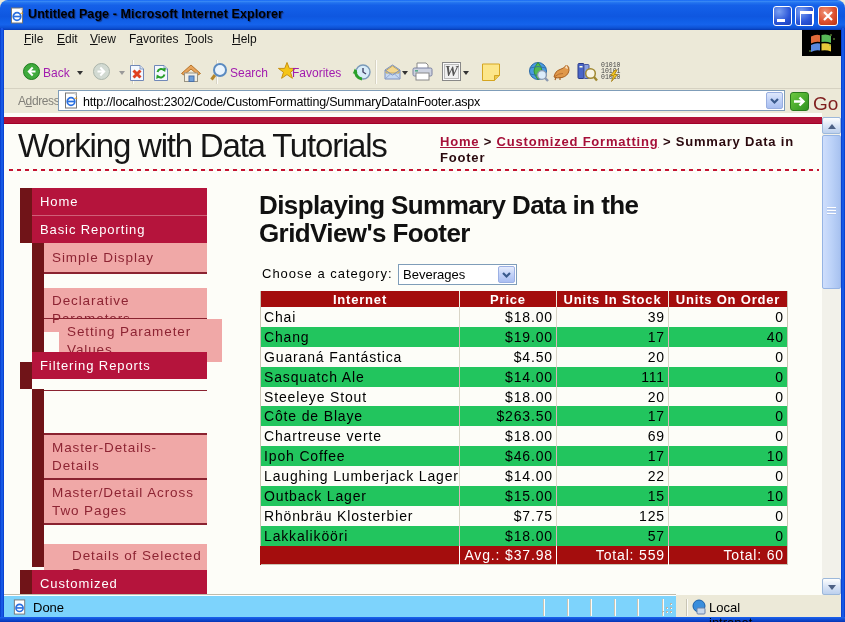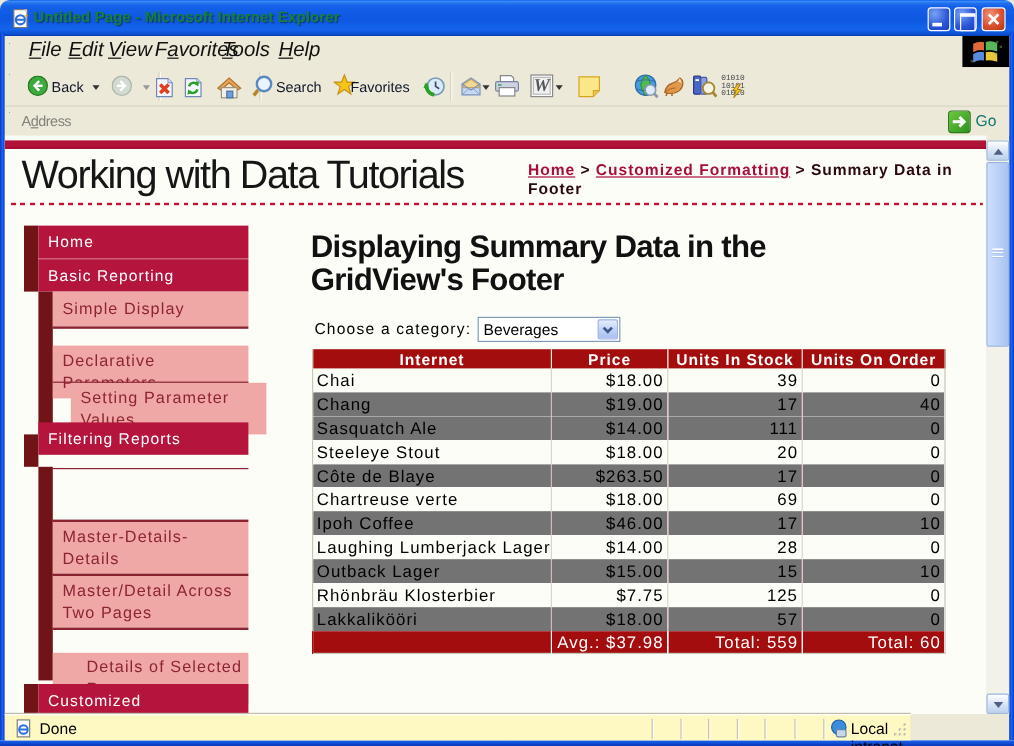--- a/index.html
+++ b/index.html
@@ -8,48 +8,48 @@
 .abs { position:absolute; }
 
 
 #titlebar { left:0; top:0; width:845px; height:30px;
   background:linear-gradient(#0d5ff5 0%, #3b8bf5 4%, #2272ef 9%, #1560e8 18%, #115ce5 36%, #0f57e0 55%, #1160e8 72%, #1563ec 82%, #0d50d2 94%, #0639b2 100%);
   border-radius:8px 8px 0 0; }
 #borderL { left:0; top:28px; width:4px; height:589px; background:linear-gradient(90deg,#0538c8,#1b63ef 50%,#0538c8); }
 #borderR { left:841px; top:28px; width:4px; height:589px; background:linear-gradient(90deg,#0538c8,#1b63ef 50%,#0538c8); }
 #borderB { left:0; top:617px; width:845px; height:5px; background:linear-gradient(#1b63ef,#0534b5); }
 #title-ico { left:9px; top:7px; width:17px; height:17px; }
-#title-txt { left:28px; top:7px; font-size:12.5px; font-weight:bold; color:#15803d; text-shadow:1px 1px 1px #10307c; letter-spacing:0.1px; }
+#title-txt { left:28px; top:7px; font-size:12.5px; font-weight:bold; color:#000000; text-shadow:1px 1px 1px #10307c; letter-spacing:0.1px; }
 .wbtn { top:6px; width:19px; height:20px; border-radius:3px; border:1px solid #fff; color:#fff; }
 #btn-min { left:773px; background:radial-gradient(circle at 30% 25%, #7ba1f2, #2a55d8 60%, #1a3fb8); }
 #btn-max { left:795px; background:radial-gradient(circle at 30% 25%, #7ba1f2, #2a55d8 60%, #1a3fb8); }
 #btn-close { left:818px; width:20px; background:radial-gradient(circle at 35% 30%, #f09579, #dd4f2e 55%, #b83312); }
 #btn-min:after { content:""; position:absolute; left:3px; top:12px; width:8px; height:3px; background:#fff; }
 #btn-max:after { content:""; position:absolute; left:3.5px; top:3.5px; width:11px; height:11px; border:1.5px solid #fff; border-top-width:3.5px; }
 #btn-close svg { position:absolute; left:3px; top:3px; }
 
 
 #menubar { left:4px; top:30px; width:837px; height:26px; background:#ece9d8; }
 .grip { width:4px; background-image:radial-gradient(circle 1px at 2px 2px, #aaa798 30%, #c6c3b4 40%, transparent 50%); }
-.menu-item { position:absolute; top:2px; font-size:17px; color:#111;font-style:italic; }
+.menu-item { position:absolute; top:2px; font-size:12px; color:#111; }
 #throbber { left:798px; top:0px; width:39px; height:26px; background:#000; }
 
 #toolbar { left:4px; top:56px; width:837px; height:33px; background:#ece9d8; border-bottom:1px solid #d6d2c2; }
 .tsep { position:absolute; top:4px; width:2px; height:24px; border-left:1px solid #d8d4c4; border-right:1px solid #fdfcf8; }
-.tlabel { position:absolute; top:10px; font-size:12px; color:#0f172a; }
+.tlabel { position:absolute; top:10px; font-size:12px; color:#a21caf; }
 .caret { position:absolute; width:0; height:0; border-left:3.5px solid transparent; border-right:3.5px solid transparent; border-top:4px solid #333; }
 
 
 #addressbar { left:4px; top:89px; width:837px; height:24px; background:#ece9d8; }
 #addr-label { position:absolute; left:14px; top:5px; font-size:12px; letter-spacing:-0.4px; color:#82817a; }
 #addr-field { position:absolute; left:54px; top:1px; width:727px; height:21px; background:#fff; border:1px solid #7f9db9; }
 #addr-url { position:absolute; left:24px; top:4px; font-size:12.5px; letter-spacing:-0.2px; color:#000; white-space:nowrap; }
 #addr-drop { position:absolute; right:1px; top:1px; width:17px; height:17px; background:linear-gradient(#dfe8fb,#c0d1f7 50%,#a8bef0); border:1px solid #98aee0; border-radius:2px; }
 #go-btn { position:absolute; left:786px; top:3px; width:19px; height:19px; border-radius:3px; background:linear-gradient(135deg,#6cc93e,#2f9221); border:1px solid #2a7a1c; }
-#go-txt { position:absolute; left:809px; top:4px; font-size:13px; color:#0f766e; }
+#go-txt { position:absolute; left:809px; top:4px; font-size:19px; color:#7f1d1d; }
 
 
 #page { left:4px; top:113px; width:818px; height:482px; background:#fdfdf8; overflow:hidden; }
 #redbar { left:0; top:4px; width:818px; height:7px; background:#b11338; border-bottom:1px solid #a00028; }
 #site-title { left:14px; top:14px; font-size:33px; color:#161616; letter-spacing:-1.2px; }
 #crumb { left:436px; top:21px; width:358px; font-size:13px; font-weight:bold; color:#2a090e; line-height:15.5px; letter-spacing:0.8px; }
 #crumb a { color:#a60f38; text-decoration:underline; }
 #dash { left:5px; top:56px; width:810px; height:2px;
   background:repeating-linear-gradient(90deg,#c41230 0 4px,#fdfdf8 4px 8px); }
 
@@ -67,37 +67,37 @@
 #select .btn { position:absolute; right:1px; top:1px; width:17px; height:17px; background:linear-gradient(#e6ecfc,#c5d4f8 45%,#aabef2); border:1px solid #9cb0e4; border-radius:2px; }
 
 
 #grid { position:absolute; left:256px; top:178px; width:527px; border-collapse:collapse; table-layout:fixed; font-size:14px; letter-spacing:0.85px; }
 #grid col.c1 { width:199px; } #grid col.c2 { width:97px; } #grid col.c3 { width:112px; } #grid col.c4 { width:119px; }
 #grid th { letter-spacing:0.8px; }
 #grid th { height:16px; background:#a40d0d; color:#fff; font-weight:bold; font-size:13px; border-left:1px solid #efece0; }
 #grid th:first-child { border-left:1px solid #c9c5b5; }
 #grid td { height:19.9px; padding:0 3px; border-left:1px solid #d9d5c7; white-space:nowrap; overflow:hidden; }
 #grid td:first-child { border-left:1px solid #c9c5b5; padding-right:0; }
-#grid tr.alt td { background:#737373; border-left-color:#dcb3b8; }
+#grid tr.alt td { background:#22c55e; border-left-color:#dcb3b8; }
 #grid tr.alt td:first-child { border-left-color:#c9c5b5; }
 #grid td.r { text-align:right; }
 #grid tr.foot td { background:#a40d0d; color:#fff; border-left:1px solid #fff; height:19px; }
 #grid tr.foot td:first-child { border-left:1px solid #a40d0d; }
 #grid { border-right:1px solid #c9c5b5; border-bottom:1px solid #c9c5b5; }
 
 
 #scroll { left:822px; top:117px; width:19px; height:478px; background:#f2f1ea; }
 .sbtn { position:absolute; left:0; width:19px; height:17px; background:linear-gradient(#fdfefe,#d7e3f5 55%,#bcd0ee); border:1px solid #9cb8da; border-radius:2px; }
 #sthumb { position:absolute; left:0; top:18px; width:19px; height:154px; background:linear-gradient(90deg,#cfdefc,#bcd2f8 50%,#a8c2f0); border:1px solid #96b4e4; border-radius:2px; }
 #sthumb:after { content:""; position:absolute; left:4px; top:71px; width:9px; height:8px;
   background:repeating-linear-gradient(#fff 0 1px, #b0c4ea 1px 2px, transparent 2px 3px); }
 .sarrow { position:absolute; width:0; height:0; border-left:4px solid transparent; border-right:4px solid transparent; }
 
 
-#statusbar { left:4px; top:595px; width:755px; height:22px; background:#fef9c3; border-top:1px solid #fff; box-shadow:0 -1px 0 #c0bcac; font-size:13px; }
+#statusbar { left:4px; top:595px; width:672px; height:22px; background:#7dd3fc; border-top:1px solid #fff; box-shadow:0 -1px 0 #c0bcac; font-size:13px; }
 .ssep { position:absolute; top:3px; width:2px; height:17px; border-left:1px solid #c8c4b4; border-right:1px solid #fdfcf8; }
 </style>
 </head>
 <body>
 <div class="abs" id="titlebar"></div>
 <div class="abs" id="borderL"></div>
 <div class="abs" id="borderR"></div>
 <div class="abs" id="borderB"></div>
 <div class="abs" id="title-ico"><svg width="17" height="17" viewBox="0 0 17 17">
       <rect x="2.5" y="1" width="11" height="15" fill="#fff" stroke="#777" stroke-width="1"></rect>
@@ -254,20 +254,33 @@
         <text x="1" y="12">10101</text>
         <text x="1" y="18">01010</text>
       </g>
       <path d="M15 9 L10.5 14.5 L13.5 14.5 L11.5 20.5 L17.5 13.5 L14.5 13.5 L17 9 Z" fill="#f5c820" stroke="#a07810" stroke-width="0.8"></path>
     </svg>
 </div>
 
 <div class="abs" id="addressbar">
   <div class="grip" style="position:absolute;left:2px;top:3px;height:18px;"></div>
   <span id="addr-label">A<u>d</u>dress</span>
+  <div id="addr-field">
+    <svg style="position:absolute;left:4px;top:1px;" width="17" height="17" viewBox="0 0 17 17">
+        <rect x="2.5" y="1" width="11" height="15" fill="#fff" stroke="#777" stroke-width="1"></rect>
+        <path d="M13.5 1 L13.5 4.5 L10.5 1 Z" fill="#cfcfcf"></path>
+        <circle cx="8" cy="9.5" r="3.8" fill="none" stroke="#2a6fe0" stroke-width="1.7"></circle>
+        <path d="M4.2 9.5 L11.8 9.5" stroke="#2a6fe0" stroke-width="1.7"></path>
+        <path d="M11.5 6.5 Q13.5 5.5 14 6.5" stroke="#e8a020" stroke-width="1.2" fill="none"></path>
+      </svg>
+    <span id="addr-url">http://localhost:2302/Code/CustomFormatting/SummaryDataInFooter.aspx</span>
+    <div id="addr-drop"><svg width="15" height="15" viewBox="0 0 15 15">
+          <path d="M4 6 L7.5 9.5 L11 6" stroke="#3a5a8c" stroke-width="2.2" fill="none"></path>
+        </svg></div>
+  </div>
   <div id="go-btn"><svg width="17" height="17" viewBox="0 0 17 17">
         <path d="M3 8.5 L12 8.5 M8.5 4.5 L12.5 8.5 L8.5 12.5" stroke="#fff" stroke-width="2.4" fill="none"></path>
       </svg></div>
   <span id="go-txt">Go</span>
 </div>
 
 <div class="abs" id="page">
   <div class="abs" id="redbar"></div>
   <div class="abs" id="site-title">Working with Data Tutorials</div>
   <div class="abs" id="crumb"><a>Home</a> &gt; <a>Customized Formatting</a> &gt; Summary Data in Footer</div>
@@ -324,20 +337,26 @@
           <td class="r">$18.00</td>
           <td class="r">39</td>
           <td class="r">0</td>
         </tr>
     <tr class="alt">
           <td>Chang</td>
           <td class="r">$19.00</td>
           <td class="r">17</td>
           <td class="r">40</td>
         </tr>
+    <tr>
+          <td>Guaraná Fantástica</td>
+          <td class="r">$4.50</td>
+          <td class="r">20</td>
+          <td class="r">0</td>
+        </tr>
     <tr class="alt">
           <td>Sasquatch Ale</td>
           <td class="r">$14.00</td>
           <td class="r">111</td>
           <td class="r">0</td>
         </tr>
     <tr>
           <td>Steeleye Stout</td>
           <td class="r">$18.00</td>
           <td class="r">20</td>
@@ -357,21 +376,21 @@
         </tr>
     <tr class="alt">
           <td>Ipoh Coffee</td>
           <td class="r">$46.00</td>
           <td class="r">17</td>
           <td class="r">10</td>
         </tr>
     <tr>
           <td>Laughing Lumberjack Lager</td>
           <td class="r">$14.00</td>
-          <td class="r">28</td>
+          <td class="r">22</td>
           <td class="r">0</td>
         </tr>
     <tr class="alt">
           <td>Outback Lager</td>
           <td class="r">$15.00</td>
           <td class="r">15</td>
           <td class="r">10</td>
         </tr>
     <tr>
           <td>Rhönbräu Klosterbier</td>

